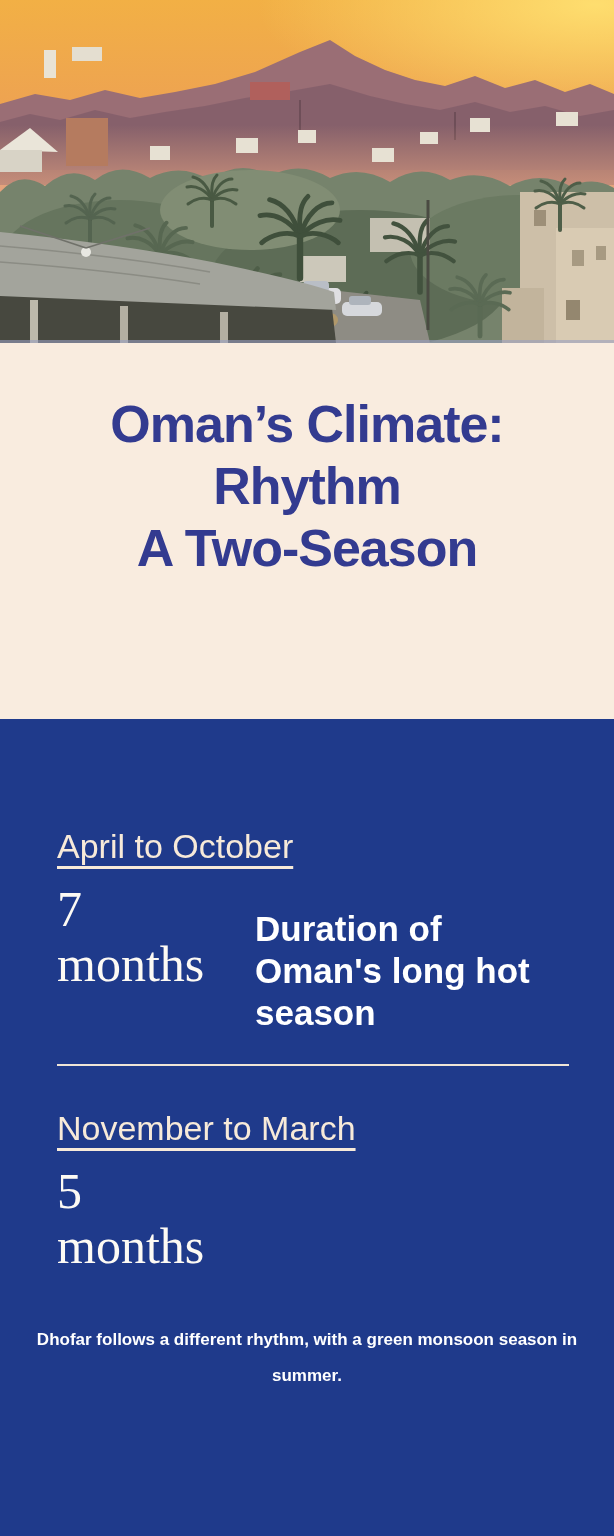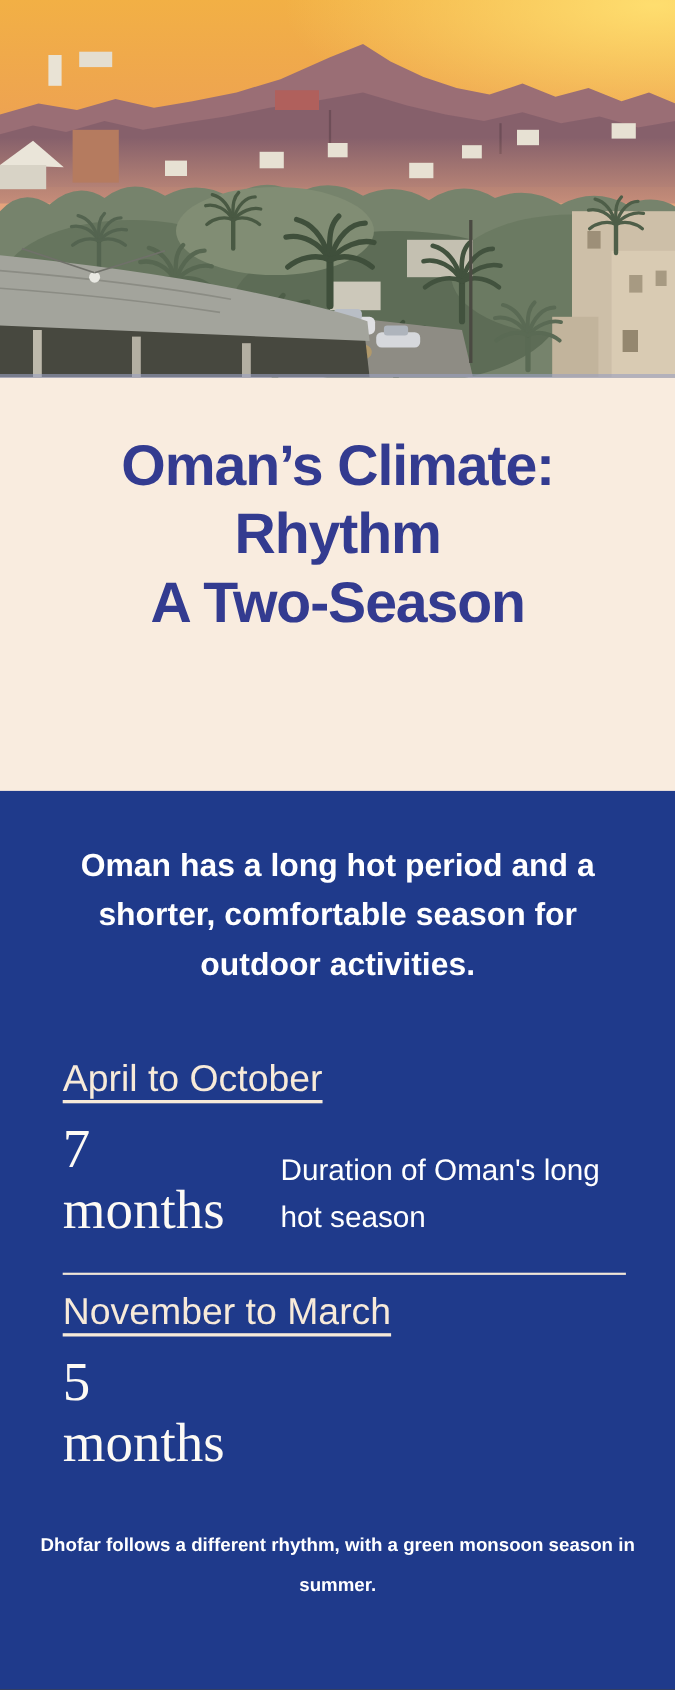--- a/index.html
+++ b/index.html
@@ -31,30 +31,30 @@
   .intro {
     width:512px; margin:0 auto; text-align:center;
     font-size:29px; line-height:45px; font-weight:bold;
   }
   .season { margin-left:57px; }
   .season-heading {
     display:inline-block; margin-top:62px;
     color:#f7ead9; font-size:34px; font-weight:normal;
     text-decoration:underline; text-decoration-thickness:3px; text-underline-offset:8px;
   }
-  .season:nth-of-type(2) .season-heading { margin-top:15px;text-align:center; }
+  .season:nth-of-type(2) .season-heading { margin-top:43px;text-align:center; }
   .stat-row { display:flex; margin-top:16px; }
   .stat {
     width:198px; color:#fdfaf4;
     font-family:"Liberation Serif", serif; font-size:50px; line-height:55px;
   }
   .stat span { display:block; }
   .stat-desc {
     width:302px; padding-top:26px;
-    font-size:27px; line-height:42px; font-weight:normal; color:#ffffff;
+    font-size:35px; line-height:42px; font-weight:bold; color:#ffffff;
   }
   .divider {
     border:none; border-top:2px solid #efe5d7;
     width:512px; margin:30px 0 0 57px;
   }
   .footnote {
     width:548px; margin:48px auto 0; text-align:center;
     font-size:17px; line-height:36px; font-weight:bold; color:#ffffff;
   }
 </style>
@@ -206,21 +206,20 @@
 
   <div class="title-section">
     <h1 class="title">
       <span>Oman’s Climate:</span>
       <span>Rhythm</span>
       <span>A Two-Season</span>
     </h1>
   </div>
 
   <div class="content">
-    <p class="intro">Oman has a long hot period and a shorter, comfortable season for outdoor activities.</p>
 
     <div class="season">
       <h2 class="season-heading">April to October</h2>
       <div class="stat-row">
         <div class="stat">
           <span>7</span>
           <span>months</span>
         </div>
         <div class="stat-desc">Duration of Oman's long hot season</div>
       </div>

